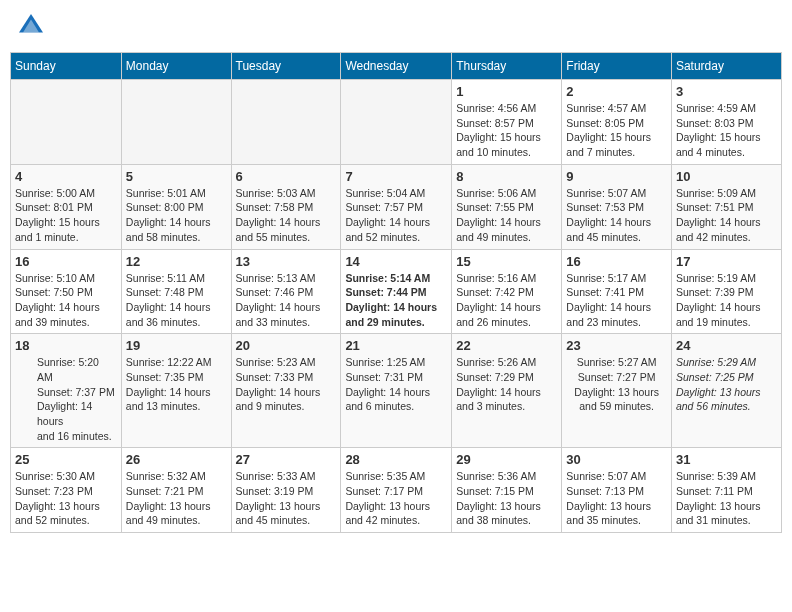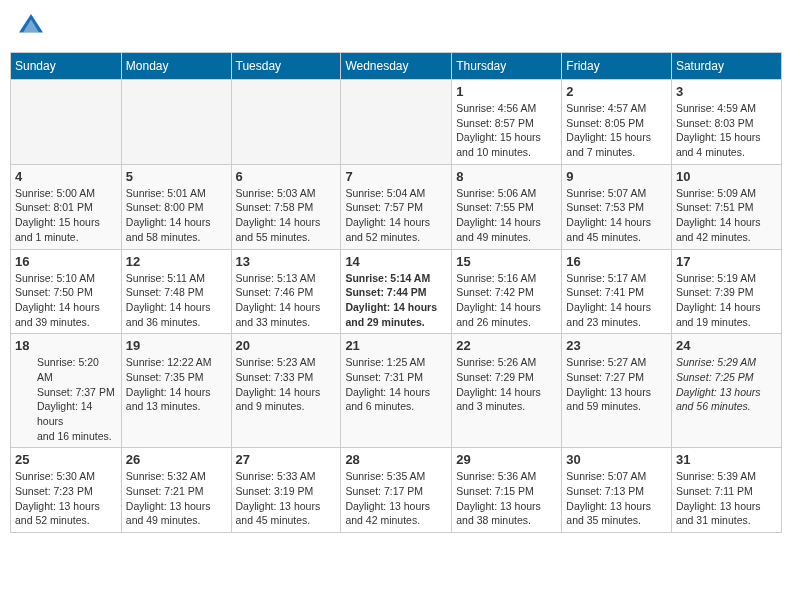--- a/index.html
+++ b/index.html
@@ -288,21 +288,21 @@
         </td>
         <td>
           <span class="day-number">22</span>
           <div class="day-info" style="white-space: pre-line;">Sunrise: 5:26 AM
 Sunset: 7:29 PM
 Daylight: 14 hours
 and 3 minutes.</div>
         </td>
         <td>
           <span class="day-number">23</span>
-          <div class="day-info" style="white-space: pre-line;">Sunrise: 5:27 AM
+          <div class="day-info" style="white-space: pre-line; text-align: center;">Sunrise: 5:27 AM
 Sunset: 7:27 PM
 Daylight: 13 hours
 and 59 minutes.</div>
         </td>
         <td>
           <span class="day-number">24</span>
           <div class="day-info" style="white-space: pre-line; font-style: italic;">Sunrise: 5:29 AM
 Sunset: 7:25 PM
 Daylight: 13 hours
 and 56 minutes.</div>

